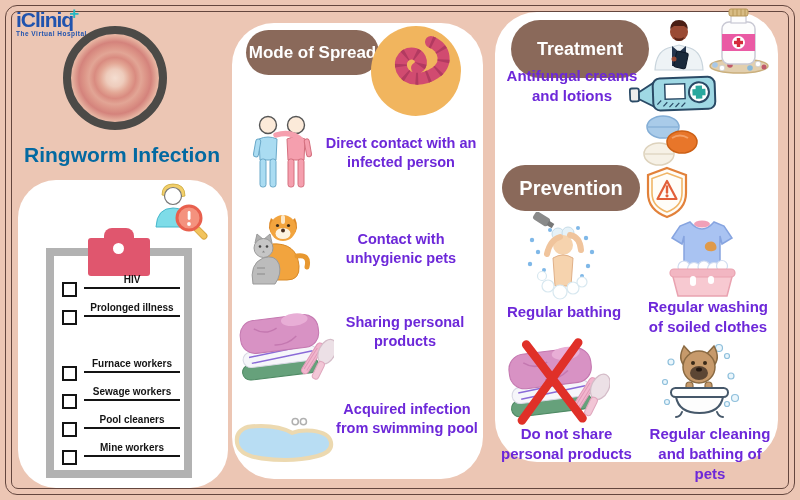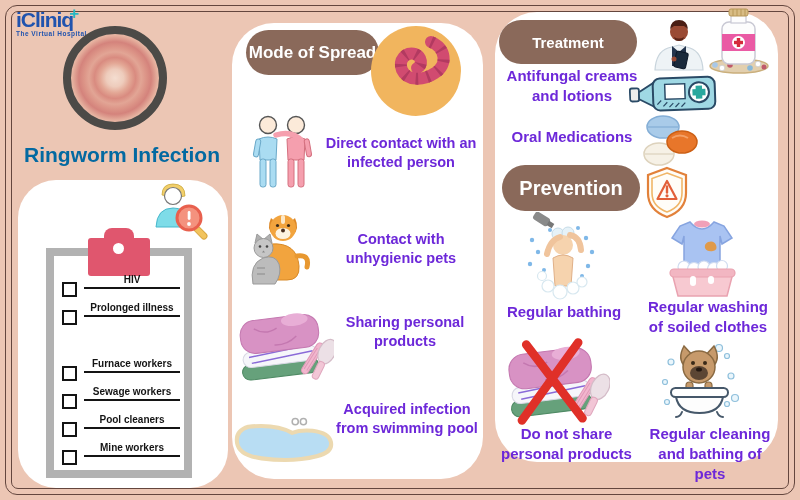--- a/index.html
+++ b/index.html
@@ -67,21 +67,21 @@
     background:#f1b55e; z-index:3;
   }
   .icon-abs{ position:absolute; z-index:3; }
   .item-text{
     position:absolute; z-index:3; text-align:center; font-size:14.5px; font-weight:bold;
     color:#6d28d9; line-height:1.32;
   }
 
   
   .tp-card{ left:495px; top:12px; width:283px; height:450px; border-radius:42px; }
-  .treat-pill{ left:499px; top:20px; width:138px; height:44px; font-size:15px; }
+  .treat-pill{ left:511px; top:20px; width:138px; height:58px; font-size:18px; }
   .prev-pill{ left:502px; top:165px; width:138px; height:46px; font-size:20px; }
 </style>
 </head>
 <body>
 
 <div class="canvas">
   <div class="frame frame-outer"></div>
   <div class="frame frame-inner"></div>
 
   <svg width="0" height="0" style="position:absolute">
@@ -265,21 +265,20 @@
     <rect x="1" y="17" width="9" height="13" rx="2" fill="#ececec" stroke="#2a4a66" stroke-width="1.8"></rect>
     <path d="M10 21 l15 -9 v24 l-15 -8 z" fill="#9fd8e4" stroke="#2a4a66" stroke-width="1.8"></path>
     <rect x="24" y="8" width="62" height="32" rx="7" fill="#9fd8e4" stroke="#2a4a66" stroke-width="2"></rect>
     <path d="M28 34 l4 -4 M34 36 l4 -4 M40 37 l4 -4 M46 37 l4 -4 M52 37 l4 -4" stroke="#2a4a66" stroke-width="1.2"></path>
     <rect x="36" y="14" width="20" height="15" fill="#fff" stroke="#2a4a66" stroke-width="1.5"></rect>
     <circle cx="70" cy="23" r="10" fill="#fff" stroke="#2a4a66" stroke-width="2"></circle>
     <rect x="66.8" y="16.5" width="6.4" height="13" fill="#2aa89e"></rect>
     <rect x="63.5" y="19.8" width="13" height="6.4" fill="#2aa89e"></rect>
   </svg>
 
-  <div class="item-text" style="left:496px;top:127px;width:152px;font-size:15px">Oral Medications</div>
 
   <svg class="icon-abs" style="left:640px;top:112px" width="62" height="58" viewBox="0 0 62 58">
     <ellipse cx="23" cy="15" rx="16" ry="11" fill="#a9cbe9" stroke="#84aed6" stroke-width="1.5"></ellipse>
     <path d="M8 15 h30" stroke="#84aed6" stroke-width="1.2"></path>
     <ellipse cx="19" cy="42" rx="15" ry="11" fill="#f6f1e6" stroke="#ddd2bc" stroke-width="1.5"></ellipse>
     <path d="M5 42 h28" stroke="#ddd2bc" stroke-width="1.2"></path>
     <ellipse cx="42" cy="30" rx="15" ry="11" fill="#e8762a" stroke="#cc5f14" stroke-width="1.5"></ellipse>
     <path d="M32 26 q8 -5 16 0" stroke="#f4a066" stroke-width="2" fill="none"></path>
   </svg>
 

